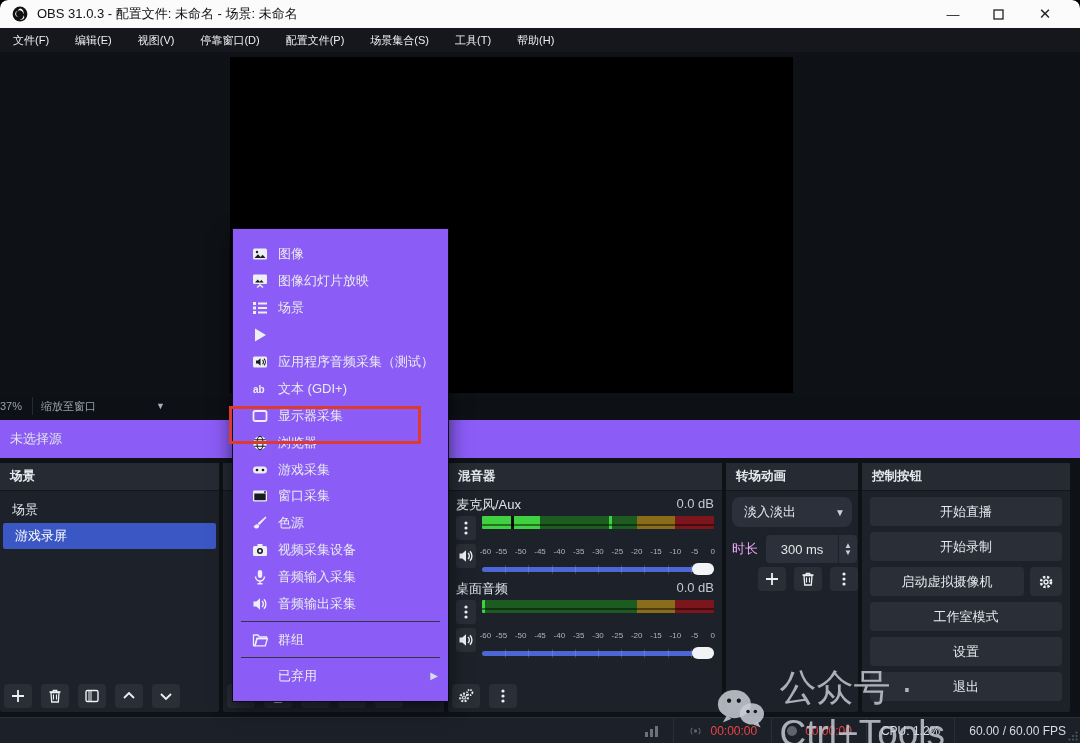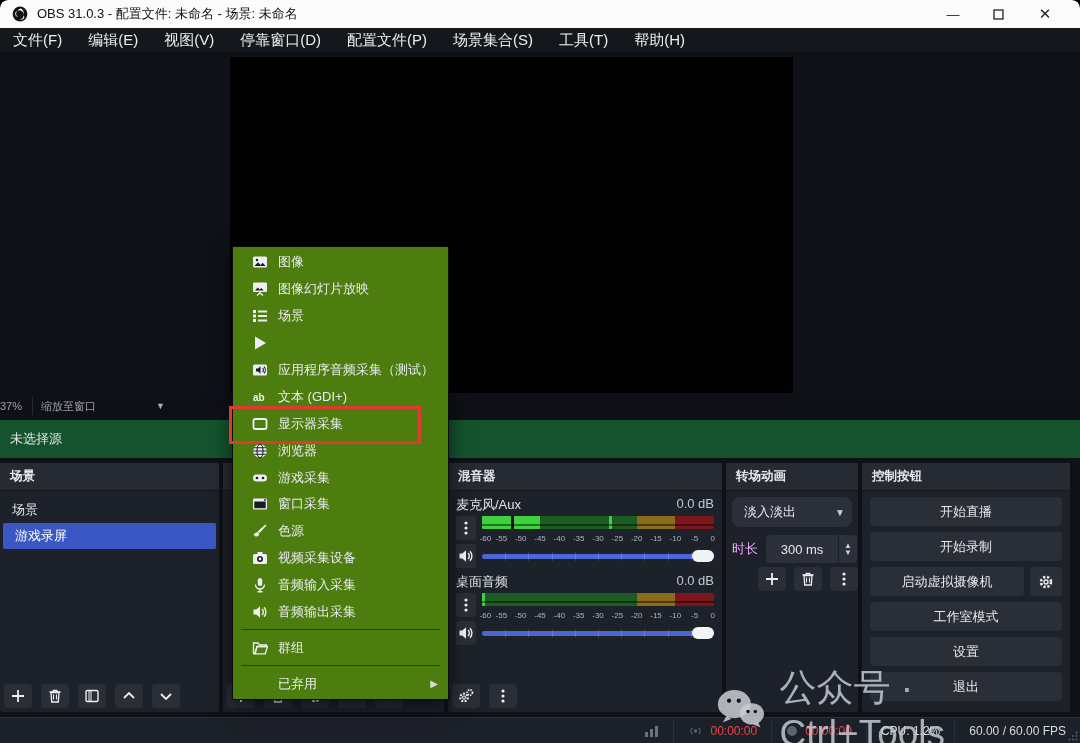--- a/index.html
+++ b/index.html
@@ -9,30 +9,30 @@
   
   #titlebar{position:absolute;left:0;top:0;width:1080px;height:28px;background:#fbfbfb;
             border-radius:8px 8px 0 0;display:flex;align-items:center;}
   #obs-logo{width:16px;height:16px;margin-left:12px;}
   #title-text{margin-left:9px;font-size:13px;color:#111;}
   .winbtn{position:absolute;top:0;width:44px;height:28px;display:flex;align-items:center;
           justify-content:center;color:#222;font-size:13px;}
   
   #menubar{position:absolute;left:0;top:28px;width:1080px;height:24px;background:#15171c;
            display:flex;align-items:center;}
-  .menu-item{color:#eceef2;font-size:15px;padding:0 13px;height:24px;display:flex;align-items:center;}
+  .menu-item{color:#eceef2;font-size:11px;padding:0 13px;height:24px;display:flex;align-items:center;}
   
   #canvas{position:absolute;left:230px;top:57px;width:563px;height:336px;background:#000;}
   #zoombar{position:absolute;left:0;top:397px;width:1080px;height:18px;background:#0d1015;
            display:flex;align-items:center;font-size:11px;color:#9aa1ac;}
   #zoom-pct{padding-left:0;}
   #zoom-combo{margin-left:10px;display:flex;align-items:center;gap:60px;border-left:1px solid #262a31;
               padding:0 8px;height:18px;}
   #zoom-caret{color:#aab0ba;font-size:9px;}
-  #propsbar{position:absolute;left:0;top:420px;width:1080px;height:38px;background:#14532d;
+  #propsbar{position:absolute;left:0;top:420px;width:1080px;height:38px;background:#8b5cf6;
             display:flex;align-items:center;}
   #no-source{margin-left:10px;font-size:13px;color:#e2e5ea;}
   #props-gear{position:absolute;left:302px;top:424px;width:34px;height:30px;background:#262a33;
               border-radius:4px;display:flex;align-items:center;justify-content:center;}
   
   .panel{position:absolute;top:463px;height:249px;background:#1d2129;border-radius:2px;}
   .panel-header{height:27px;background:#262a33;display:flex;align-items:center;padding-left:10px;
                 font-size:12.5px;font-weight:bold;color:#e8eaf0;border-bottom:1px solid #14161c;}
   #panel-scenes{left:0;width:219px;}
   #panel-sources{left:223px;width:221px;}
@@ -49,21 +49,21 @@
   .mix-row1{display:flex;justify-content:space-between;font-size:13px;color:#dfe3ea;height:18px;}
   .mix-db{color:#c3c8d1;}
   .mix-body{display:flex;gap:6px;margin-top:2px;}
   .mix-btncol{display:flex;flex-direction:column;gap:4px;}
   .mix-sq{width:20px;height:24px;background:#2a2e37;border-radius:3px;display:flex;
           align-items:center;justify-content:center;}
   .meter-wrap{flex:1;}
   .meter{position:relative;height:13px;border-radius:1px;overflow:hidden;background:#14161c;}
   .meter-split{position:absolute;left:0;right:0;top:8px;height:1.5px;background:rgba(0,0,0,.45);}
   .meter-seg{position:absolute;top:0;bottom:0;}
-  .meter-scale{position:relative;height:10px;margin-top:5px;}
+  .meter-scale{position:relative;height:10px;margin-top:18px;}
   .meter-scale span{position:absolute;transform:translateX(-50%);font-size:8px;color:#aeb4bf;}
   .vol-slider{position:relative;height:12px;margin-top:6px;}
   .vol-track{position:absolute;left:0;right:0;top:4px;height:5px;border-radius:3px;background:#4c66d6;}
   .vol-tick{position:absolute;top:2px;width:1px;height:9px;background:rgba(255,255,255,0.14);}
   .vol-handle{position:absolute;right:0;top:0;width:22px;height:12px;border-radius:6px;background:#f2f3f5;}
   
   #trans-select{position:absolute;left:6px;top:34px;width:120px;height:30px;background:#2c303a;
                 border-radius:8px;display:flex;align-items:center;font-size:13px;color:#e4e7ec;}
   #trans-select .lbl{flex:1;padding-left:12px;}
   #trans-select .caret{width:24px;text-align:center;color:#c9ced8;font-size:10px;}
@@ -74,22 +74,22 @@
   #dur-spin{width:18px;height:28px;background:#2c303a;border-left:1px solid #1d2129;
             border-radius:0 4px 4px 0;display:flex;flex-direction:column;align-items:center;
             justify-content:center;color:#c9ced8;font-size:8px;line-height:7px;}
   #trans-btnrow{position:absolute;left:32px;top:104px;display:flex;gap:8px;align-items:center;}
   
   .ctrl-btn{position:absolute;left:8px;width:192px;height:29px;background:#2a2e37;border-radius:4px;
             display:flex;align-items:center;justify-content:center;font-size:13px;color:#e6e9ef;}
   #vcam-gear{position:absolute;left:168px;top:105px;width:32px;height:29px;background:#2a2e37;
              border-radius:4px;display:flex;align-items:center;justify-content:center;}
   
-  #ctx-menu{position:absolute;left:232px;top:246px;width:215px;background:#4d7c0f;z-index:40;
-            box-shadow:0 6px 18px rgba(0,0,0,.6);border:1px solid #0a0c10;padding:2px 0;}
+  #ctx-menu{position:absolute;left:232px;top:228px;width:215px;background:#8b5cf6;z-index:40;
+            box-shadow:0 6px 18px rgba(0,0,0,.6);border:1px solid #0a0c10;padding:12px 0;}
   .ctx-item{height:26.9px;display:flex;align-items:center;font-size:13px;color:#e9ebf0;}
   .ctx-icon{width:16px;height:16px;margin-left:19px;}
   .ctx-label{margin-left:10px;flex:1;}
   .ctx-sub{margin-right:10px;color:#d6dae1;font-size:10px;}
   .ctx-sep{height:1px;background:#32363e;margin:4px 8px;}
   #red-box{position:absolute;left:229px;top:406px;width:186px;height:32px;z-index:45;
            border:3px solid #de3b30;pointer-events:none;}
   
   #statusbar{position:absolute;left:0;top:717px;width:1080px;height:26px;background:#1c2028;
              border-top:1px solid #2a2e38;display:flex;align-items:center;justify-content:flex-end;

